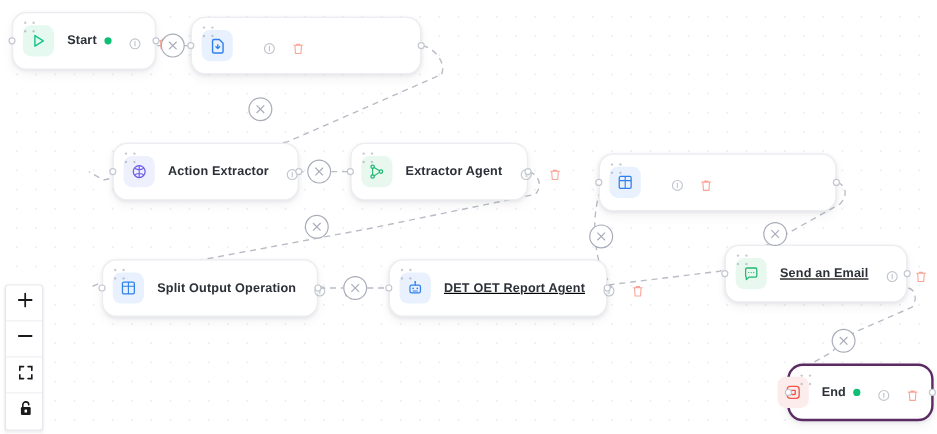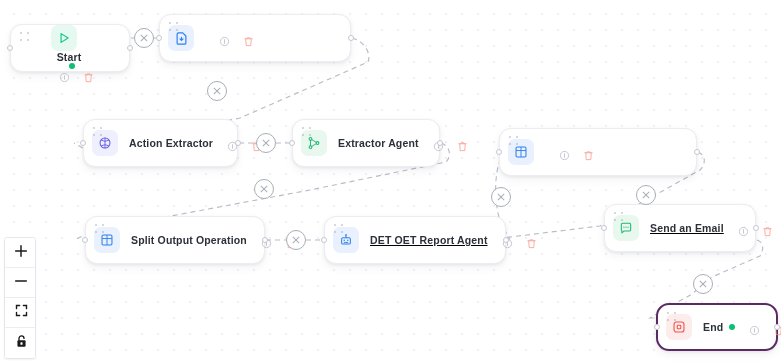--- a/index.html
+++ b/index.html
@@ -69,20 +69,21 @@
     box-shadow: 0 1px 3px rgba(16,24,40,0.07), 0 4px 10px rgba(16,24,40,0.05);
     display: flex;
     align-items: center;
     padding: 0 10px 0 8px;
     z-index: 3;
     cursor: pointer;
   }
   .node.selected {
     border: 2px solid #5b2a63;
     border-radius: 13px;
+    justify-content: flex-end;
   }
 
   .node-grip {
     position: absolute;
     left: 9px; top: 7px;
     width: 9px; height: 9px;
     opacity: 0.55;
     pointer-events: none;
   }
   .node-grip i {
@@ -193,21 +194,21 @@
 
   <div class="edge-btn" style="left:144px; top:38px;"></div>
   <div class="edge-btn" style="left:217px; top:91px;"></div>
   <div class="edge-btn" style="left:266px; top:143px;"></div>
   <div class="edge-btn" style="left:264px; top:189px;"></div>
   <div class="edge-btn" style="left:296px; top:240px;"></div>
   <div class="edge-btn" style="left:501px; top:197px;"></div>
   <div class="edge-btn" style="left:646px; top:195px;"></div>
   <div class="edge-btn" style="left:703px; top:284px;"></div>
 
-  <div class="node" style="left:10px; top:24px; width:120px;flex-direction:column;">
+  <div class="node" style="left:10px; top:10px; width:120px;">
     <span class="node-grip">
         <i></i>
         <i></i>
         <i></i>
         <i></i>
       </span>
     <span class="port in"></span>
     <span class="node-icon ic-mint">
       <svg width="14" height="14" viewBox="0 0 24 24">
           <path d="M7 4.5 L19 12 L7 19.5 Z" fill="none" stroke="#12c48b" stroke-width="2" stroke-linejoin="round"></path>
@@ -254,21 +255,21 @@
       </span>
       <span class="act">
         <svg width="11" height="11" viewBox="0 0 24 24">
             <path d="M4 6 H20 M9 6 V4 H15 V6 M6 6 L7 21 H17 L18 6" fill="none" stroke="#f79685" stroke-width="2" stroke-linecap="round" stroke-linejoin="round"></path>
           </svg>
       </span>
     </span>
     <span class="port out"></span>
   </div>
 
-  <div class="node" style="left:83px; top:119px; width:155px;">
+  <div class="node" style="left:94px; top:119px; width:155px;">
     <span class="node-grip">
         <i></i>
         <i></i>
         <i></i>
         <i></i>
       </span>
     <span class="port in"></span>
     <span class="node-icon ic-lav">
       <svg width="14" height="14" viewBox="0 0 24 24">
           <circle cx="12" cy="12" r="8.5" fill="none" stroke="#6b5ce7" stroke-width="1.8"></circle>

